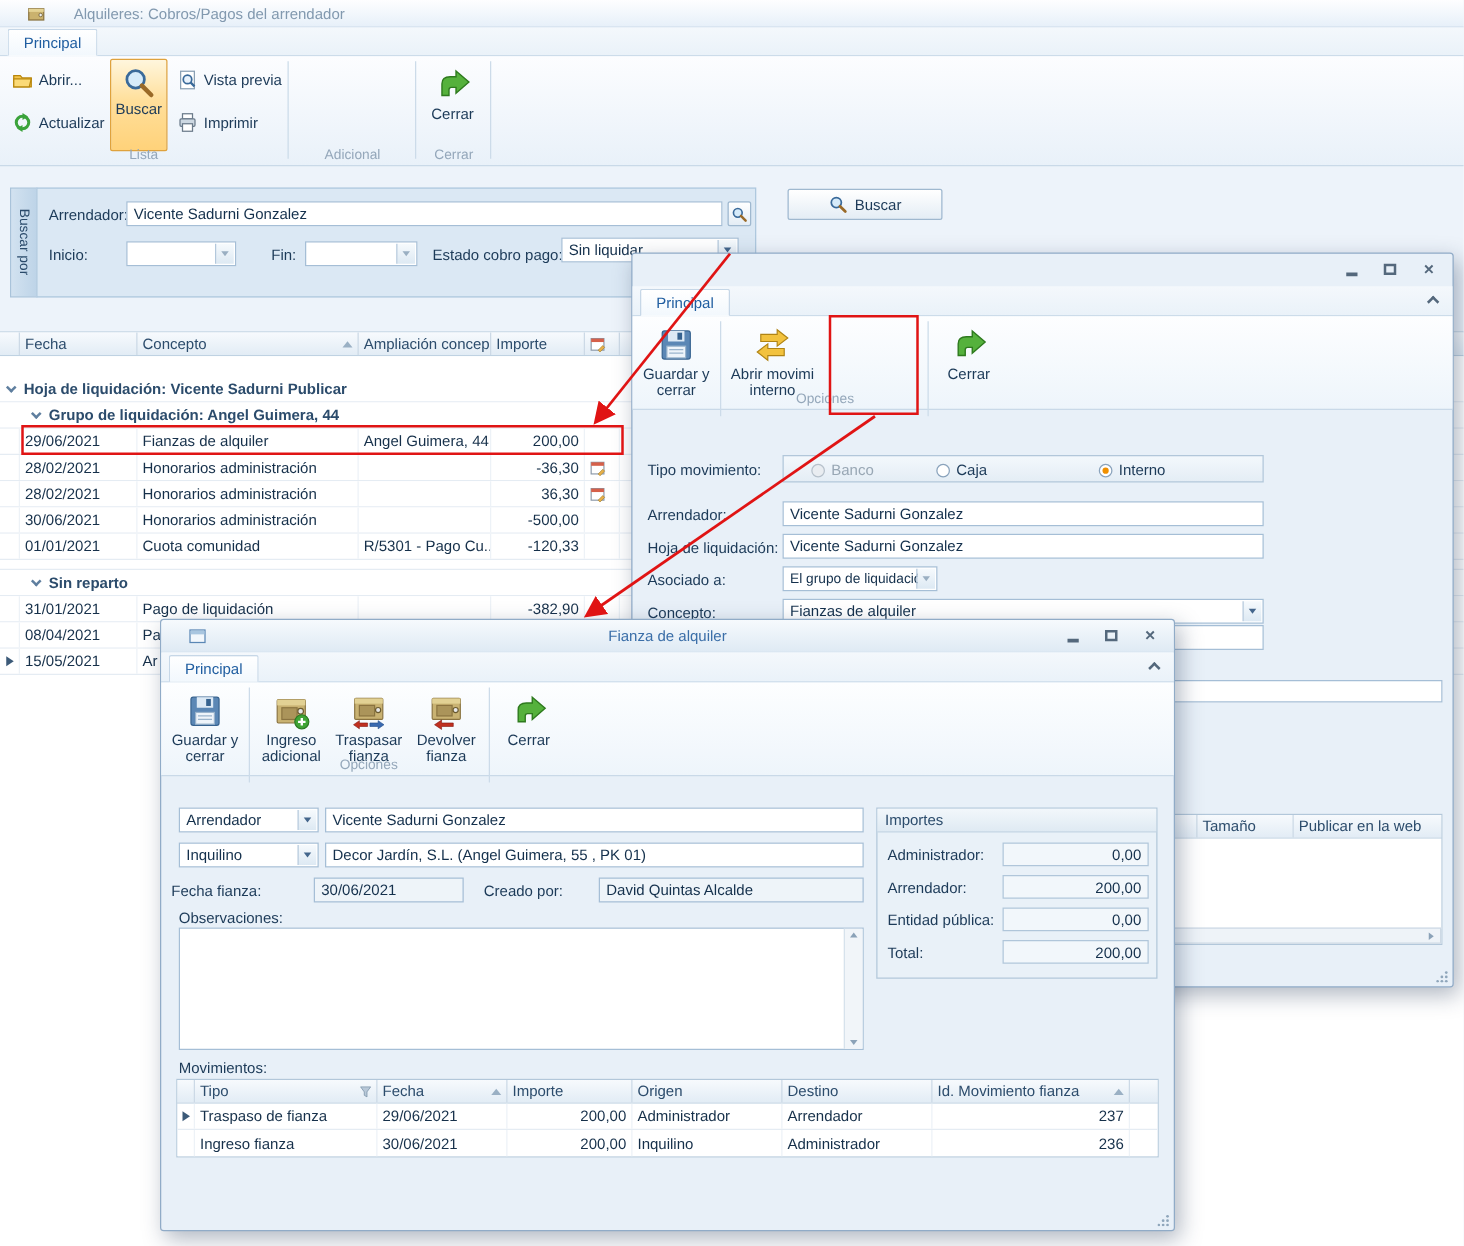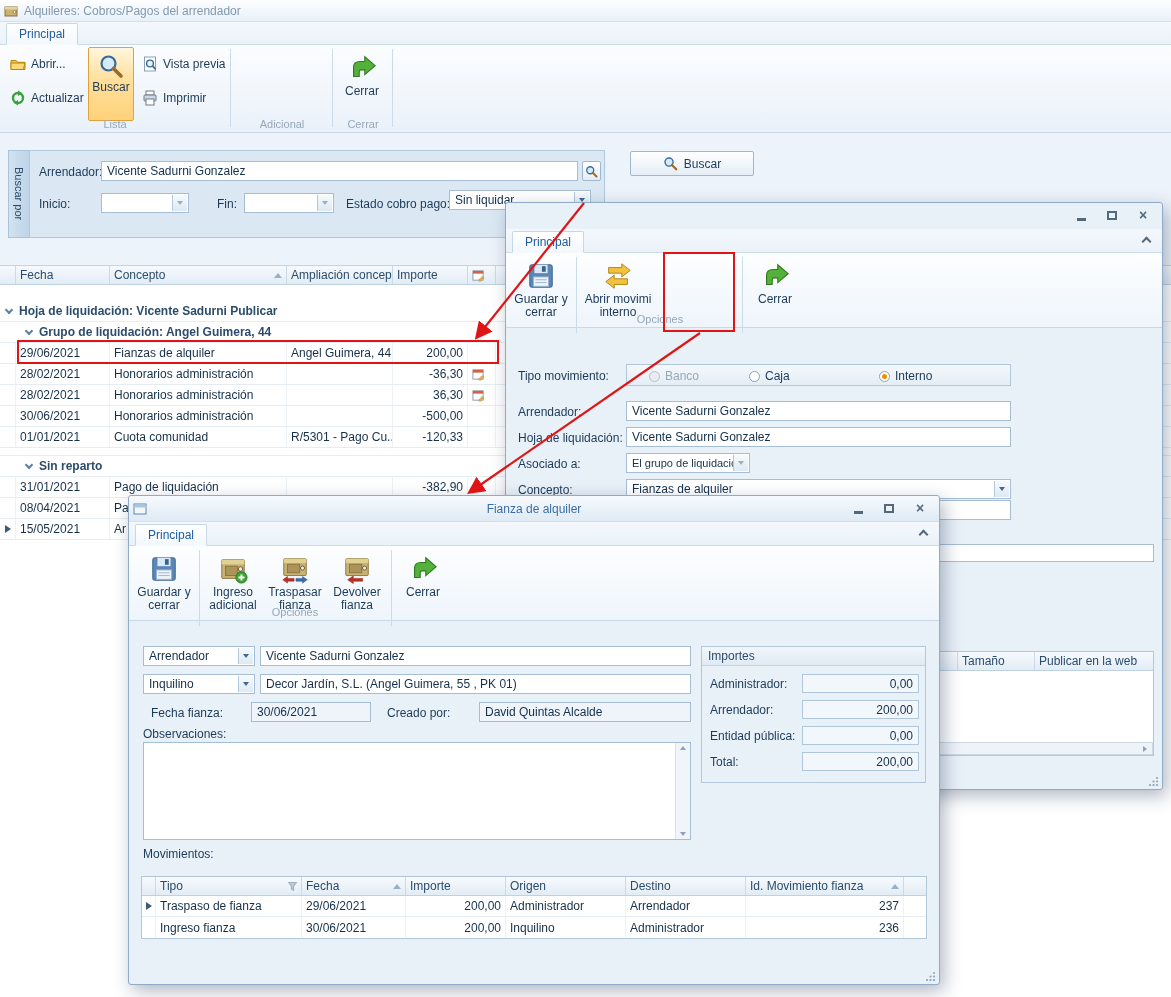--- a/index.html
+++ b/index.html
@@ -2,21 +2,21 @@
 <html><head>
 <meta charset="utf-8">
 <style>
 *{margin:0;padding:0;box-sizing:border-box}
 html,body{width:1171px;height:997px}
 body{font-family:"Liberation Sans",sans-serif;font-size:12px;color:#1c3a58;background:#fff}
 .canvas{position:relative;width:1171px;height:997px;background:#edf3fa;overflow:hidden}
 svg{display:block}
 
 
-.titlebar{position:absolute;left:0;top:0;right:0;display:flex;align-items:center;gap:6px;padding:0 4px;background:linear-gradient(#fefeff,#e7f0f9);border-bottom:1px solid #d3e1ee}
+.titlebar{position:absolute;left:0;top:0;right:0;display:flex;align-items:center;gap:23px;padding:0 22px;background:linear-gradient(#fefeff,#e7f0f9);border-bottom:1px solid #d3e1ee}
 .tabstrip{position:absolute;left:0;right:0;border-bottom:1px solid #ccdcea;background:linear-gradient(#f4f8fc,#eaf2f9)}
 .tab{position:absolute;left:6px;bottom:-1px;height:22px;padding:0 12px;display:flex;align-items:center;background:linear-gradient(#ffffff,#f2f8fd);border:1px solid #c6d7e7;border-bottom:1px solid #f6fafd;border-radius:2px 2px 0 0;color:#1f5da0}
 .ribbon{position:absolute;left:0;right:0;background:linear-gradient(#fcfdff,#e9f1f9);border-bottom:1px solid #c9d9e8}
 .rb-big{position:absolute;top:2px;display:flex;flex-direction:column;align-items:center;gap:2px;padding-top:5px;height:74px;border:1px solid transparent;border-radius:2px;text-align:center;line-height:13px;color:#1c3a58;cursor:default}
 .rb-big.sel{background:linear-gradient(#fff6dd,#ffdf9b 45%,#ffd27a);border-color:#dfa23d}
 .rb-small{position:absolute;display:flex;align-items:center;gap:5px;height:22px;padding:0 4px;color:#1c3a58;cursor:default}
 .rb-sep{position:absolute;top:4px;height:78px;width:1px;background:#ccdbe9}
 .rb-gl{position:absolute;bottom:2px;font-size:11px;color:#94a7ba;text-align:center}
 .winbtns{position:absolute;top:6px;display:flex;align-items:center;gap:17px}
 .wb{width:14px;height:13px;display:flex;align-items:center;justify-content:center;cursor:default}
@@ -606,21 +606,21 @@
       </div>
     <div class="tinput" style="left:14px;top:178px;width:112px">
         <span>Inquilino</span>
         <span class="cmb-btn">
           <span class="tri"></span>
         </span>
       </div>
     <div class="tinput" style="left:131px;top:178px;width:431px">
         <span>Decor Jardín, S.L. (Angel Guimera, 55 , PK 01)</span>
       </div>
-    <span class="flabel" style="left:22px;top:210px">Fecha fianza:</span>
+    <span class="flabel" style="left:8px;top:210px">Fecha fianza:</span>
     <div class="tinput ro" style="left:122px;top:206px;width:120px">
         <span>30/06/2021</span>
       </div>
     <span class="flabel" style="left:258px;top:210px">Creado por:</span>
     <div class="tinput ro" style="left:350px;top:206px;width:212px">
         <span>David Quintas Alcalde</span>
       </div>
     <span class="flabel" style="left:14px;top:231px">Observaciones:</span>
     <div class="textarea" style="left:14px;top:246px;width:548px;height:98px">
       <div class="vscroll">
@@ -644,21 +644,21 @@
           <span>0,00</span>
         </div>
       <span class="flabel" style="left:8px;top:108px">Total:</span>
       <div class="imp-box" style="left:100px;top:105px;width:117px">
           <span>200,00</span>
         </div>
     </div>
 
     <span class="flabel" style="left:14px;top:351px">Movimientos:</span>
 
-    <div style="position:absolute;left:12px;top:380px;width:786px;background:#fff;border:1px solid #b2c7da">
+    <div style="position:absolute;left:12px;top:367px;width:786px;background:#fff;border:1px solid #b2c7da">
       <div class="ghead" style="height:19px">
         <div class="gh" style="width:14px;min-width:14px"></div>
         <div class="gh f-tipo">
             <span>Tipo</span>
             <span style="margin-left:auto">
               <svg width="9" height="9" viewBox="0 0 10 10">
                 <path d="M0.5 0.5 h9 L6.2 5 v4.5 L3.8 8 V5 z" fill="#b8c8d8" stroke="#7a92a8" stroke-width="0.7"></path>
               </svg>
             </span>
           </div>

